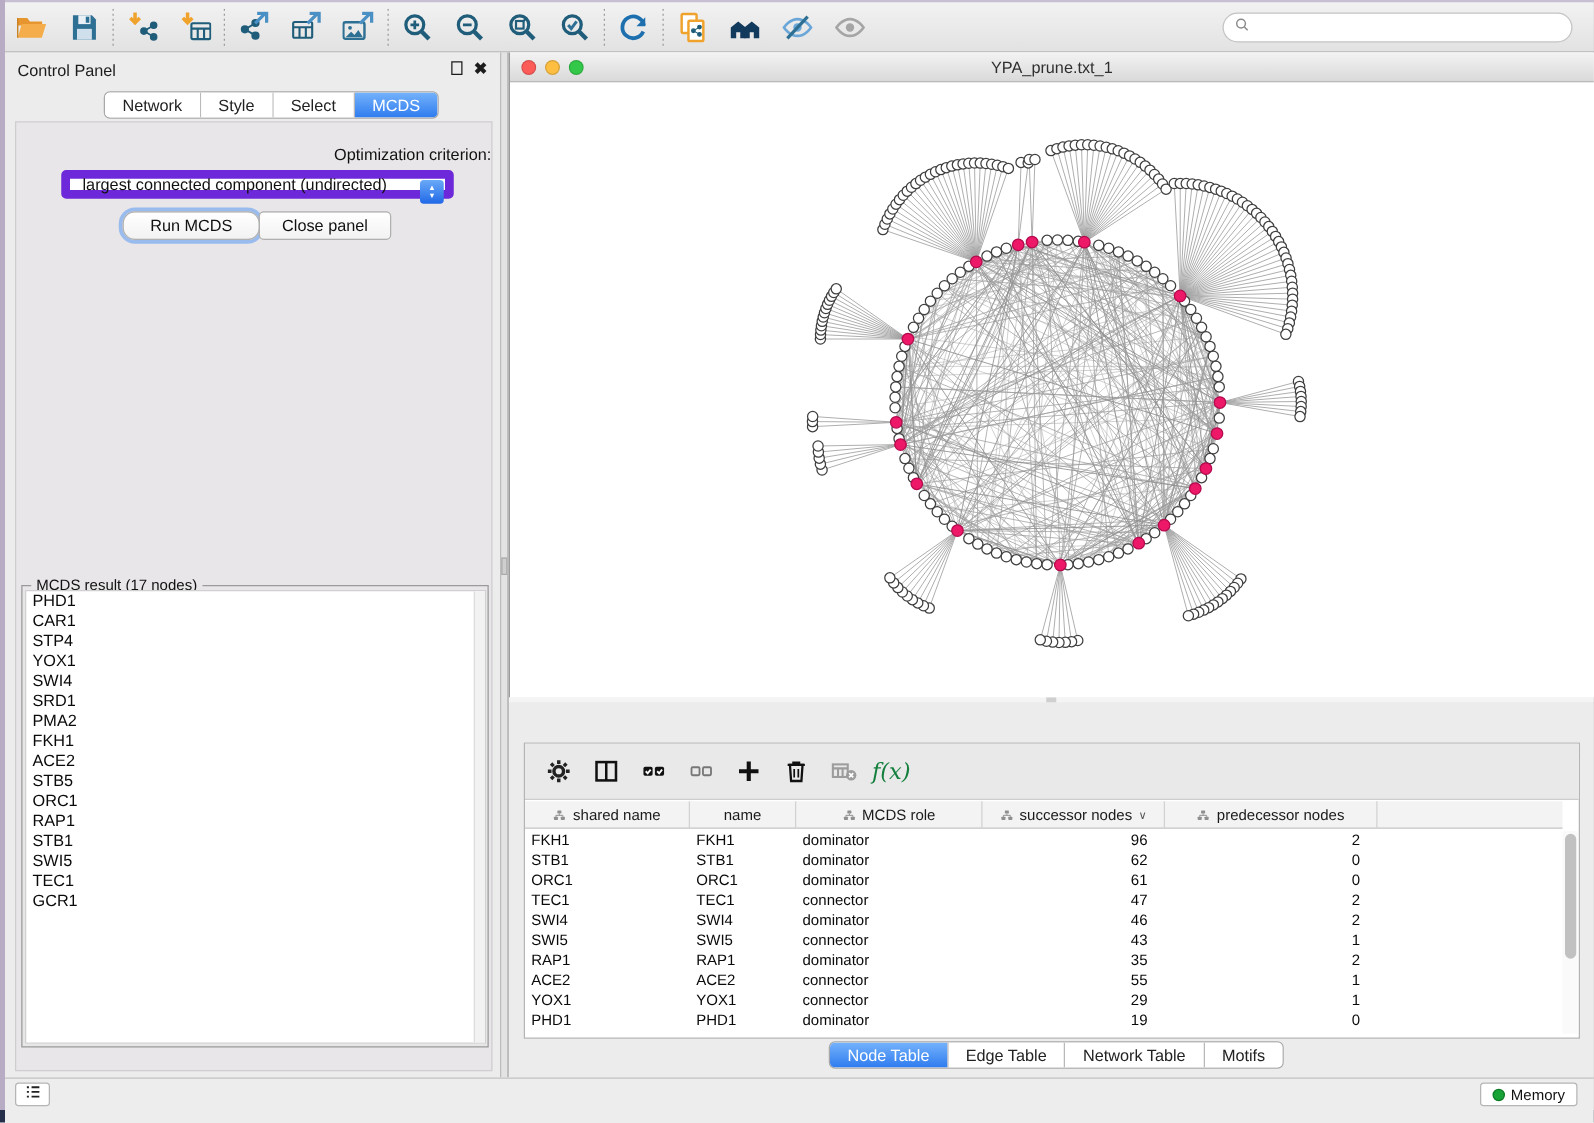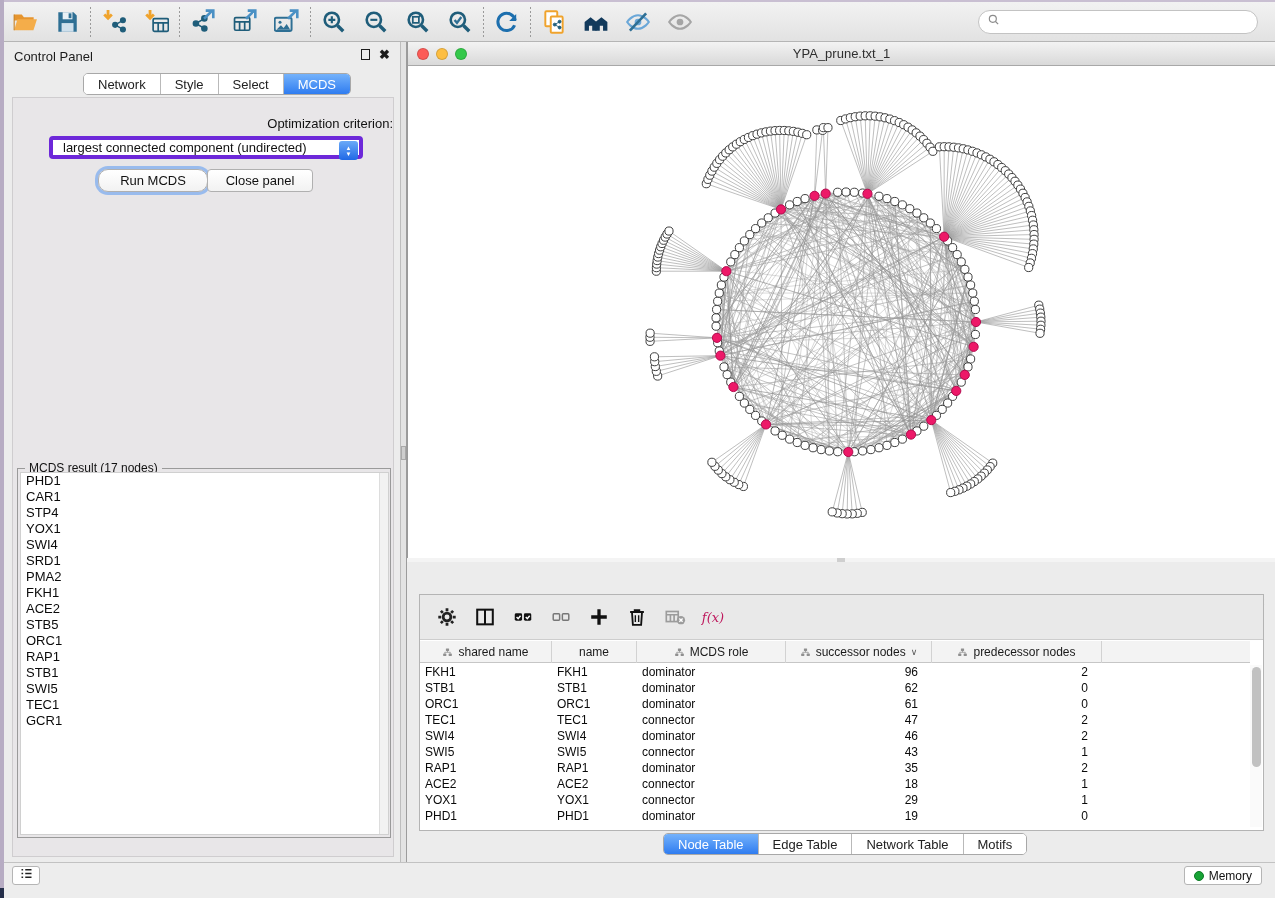--- a/index.html
+++ b/index.html
@@ -40,21 +40,21 @@
     color:#222; padding:0 14px; border-right:1px solid #b9b9b9; background:#fff; cursor:default; }
   .seg-tab:last-child { border-right:none; }
   .seg-tab.sel { background:linear-gradient(#74b2fb,#2f7cf0); color:#fff; }
 
   .cp-tabs { left:79px; top:31px; }
   .cp-content { position:absolute; left:8px; top:55px; width:382px; height:760px;
     background:#e8e6e8; border:1px solid #cfcdcf; }
   .crit-label { position:absolute; left:0; top:18px; width:100%; text-align:right;
     font-size:13px; color:#111; }
   .crit-select { position:absolute; left:36px; top:38px; width:314px; height:23px;
-    background:#fff; border:4px solid #6d28d9; border-radius:4px;
+    background:#fff; border:7px solid #6d28d9; border-radius:4px;
     display:flex; align-items:center; font-size:13px; color:#111; padding-left:10px; }
   .crit-stepper { position:absolute; right:1px; top:1px; width:19px; height:19px; border-radius:3px;
     background:linear-gradient(#6aaaf8,#2068e6); display:flex; flex-direction:column;
     align-items:center; justify-content:center; color:#fff; }
   .crit-stepper span { font-size:6px; line-height:6px; }
   .btn { background:linear-gradient(#ffffff,#f2f2f2); border:1px solid #b0b0b0; border-radius:4px;
     font-size:13px; color:#111; height:23px; padding:0 14px;
     font-family:"Liberation Sans",sans-serif; cursor:default; }
   .btn.focus-ring { box-shadow:0 0 0 3px rgba(110,165,240,.65); }
   .run-btn { position:absolute; left:85px; top:71px; width:110px;border-radius:10px; }
@@ -90,21 +90,21 @@
 
   
   .table-panel { position:absolute; left:407px; top:562px; width:868px; height:300px; background:#ececec; }
   .tp-header { position:absolute; left:0; top:0; width:100%; height:28px;
     display:flex; align-items:center; font-size:13px; color:#1c1c1c; padding-left:14px;margin-top:28px; }
   .tp-region { position:absolute; left:12px; top:32px; width:845px; height:237px;
     background:#fff; border:1px solid #b4b4b4; }
   .tp-toolbar { position:absolute; left:0; top:0; width:100%; height:45px;
     background:#e9e9e9; border-bottom:1px solid #cdcdcd; display:flex; align-items:center; padding-left:8px; }
   .tp-tool { width:38px; height:36px; display:flex; align-items:center; justify-content:center; }
-  .fx-glyph { font-family:"DejaVu Serif",serif; font-style:italic; font-size:13px; color:#be185d; }
+  .fx-glyph { font-family:"DejaVu Serif",serif; font-style:italic; font-size:18px; color:#15803d; }
 
   .grid-header { position:absolute; left:0; top:46px; height:22px; display:flex;
     background:#f3f3f3; border-bottom:1px solid #c6c6c6; width:830px; }
   .gh-cell { display:flex; align-items:center; justify-content:center; gap:5px;
     font-size:12px; color:#1a1a1a; border-right:1px solid #d2d2d2; height:22px; }
   .sort-chev { font-size:9px; color:#555; }
   .grid-rows { position:absolute; left:0; top:69px; width:830px; }
   .grid-row { display:flex; height:16px; }
   .gr-cell { font-size:12px; color:#0a0a0a; line-height:16px; white-space:nowrap; overflow:hidden; }
   .gr-cell.txt { padding-left:5px; text-align:left; }
@@ -1377,21 +1377,21 @@
               <div class="gr-cell txt" style="width: 132px;">RAP1</div>
               <div class="gr-cell txt" style="width: 85px;">RAP1</div>
               <div class="gr-cell txt" style="width: 149px;">dominator</div>
               <div class="gr-cell num" style="width: 146px;">35</div>
               <div class="gr-cell num" style="width: 170px;">2</div>
             </div>
             <div class="grid-row">
               <div class="gr-cell txt" style="width: 132px;">ACE2</div>
               <div class="gr-cell txt" style="width: 85px;">ACE2</div>
               <div class="gr-cell txt" style="width: 149px;">connector</div>
-              <div class="gr-cell num" style="width: 146px;">18</div>
+              <div class="gr-cell num" style="width: 146px;">55</div>
               <div class="gr-cell num" style="width: 170px;">1</div>
             </div>
             <div class="grid-row">
               <div class="gr-cell txt" style="width: 132px;">YOX1</div>
               <div class="gr-cell txt" style="width: 85px;">YOX1</div>
               <div class="gr-cell txt" style="width: 149px;">connector</div>
               <div class="gr-cell num" style="width: 146px;">29</div>
               <div class="gr-cell num" style="width: 170px;">1</div>
             </div>
             <div class="grid-row">

